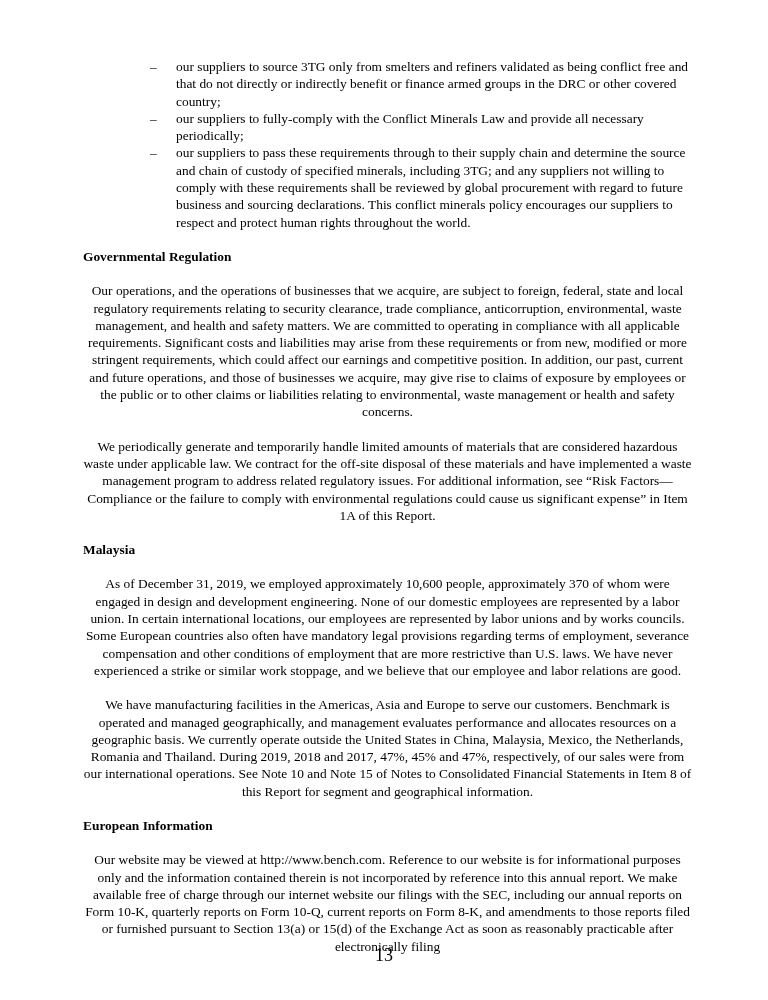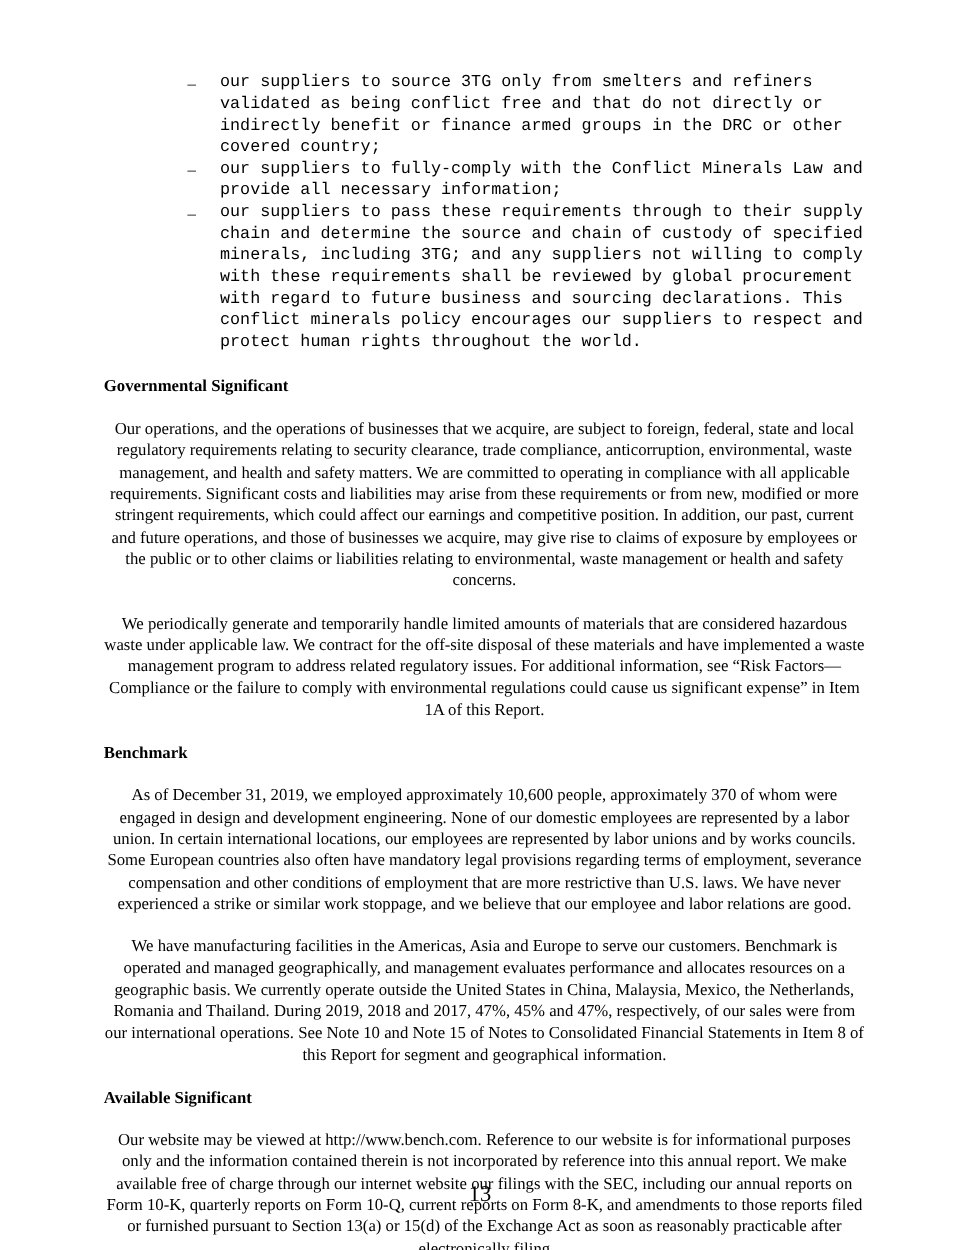--- a/index.html
+++ b/index.html
@@ -25,21 +25,20 @@
   .bullet-item {
     display: flex;
     align-items: flex-start;
   }
   .bullet-marker {
     width: 26px;
     flex: 0 0 26px;
   }
   .bullet-text {
     flex: 1 1 auto;
-    font-family: Liberation Mono, monospace;
   }
   .section-heading {
     font-weight: bold;
     margin: 17px 0 17px 0;
   }
   .para {
     margin: 0 0 17px 0;
     text-align: center;
   }
   .footer {
@@ -57,44 +56,44 @@
 <div class="page">
   <div class="content">
 
     <div class="bullet-list">
       <div class="bullet-item">
         <span class="bullet-marker">–</span>
         <span class="bullet-text">our suppliers to source 3TG only from smelters and refiners validated as being conflict free and that do not directly or indirectly benefit or finance armed groups in the DRC or other covered country;</span>
       </div>
       <div class="bullet-item">
         <span class="bullet-marker">–</span>
-        <span class="bullet-text">our suppliers to fully-comply with the Conflict Minerals Law and provide all necessary information;</span>
+        <span class="bullet-text">our suppliers to fully-comply with the Conflict Minerals Law and provide all necessary periodically;</span>
       </div>
       <div class="bullet-item">
         <span class="bullet-marker">–</span>
         <span class="bullet-text">our suppliers to pass these requirements through to their supply chain and determine the source and chain of custody of specified minerals, including 3TG; and any suppliers not willing to comply with these requirements shall be reviewed by global procurement with regard to future business and sourcing declarations. This conflict minerals policy encourages our suppliers to respect and protect human rights throughout the world.</span>
       </div>
     </div>
 
     <div class="section">
-      <div class="section-heading">Governmental Significant</div>
+      <div class="section-heading">Governmental Regulation</div>
       <p class="para">Our operations, and the operations of businesses that we acquire, are subject to foreign, federal, state and local regulatory requirements relating to security clearance, trade compliance, anticorruption, environmental, waste management, and health and safety matters. We are committed to operating in compliance with all applicable requirements. Significant costs and liabilities may arise from these requirements or from new, modified or more stringent requirements, which could affect our earnings and competitive position. In addition, our past, current and future operations, and those of businesses we acquire, may give rise to claims of exposure by employees or the public or to other claims or liabilities relating to environmental, waste management or health and safety concerns.</p>
       <p class="para">We periodically generate and temporarily handle limited amounts of materials that are considered hazardous waste under applicable law. We contract for the off-site disposal of these materials and have implemented a waste management program to address related regulatory issues. For additional information, see “Risk Factors—Compliance or the failure to comply with environmental regulations could cause us significant expense” in Item 1A of this Report.</p>
     </div>
 
     <div class="section">
-      <div class="section-heading">Benchmark</div>
+      <div class="section-heading">Malaysia</div>
       <p class="para">As of December 31, 2019, we employed approximately 10,600 people, approximately 370 of whom were engaged in design and development engineering. None of our domestic employees are represented by a labor union. In certain international locations, our employees are represented by labor unions and by works councils. Some European countries also often have mandatory legal provisions regarding terms of employment, severance compensation and other conditions of employment that are more restrictive than U.S. laws. We have never experienced a strike or similar work stoppage, and we believe that our employee and labor relations are good.</p>
     </div>
 
     <div class="section">
       <p class="para">We have manufacturing facilities in the Americas, Asia and Europe to serve our customers. Benchmark is operated and managed geographically, and management evaluates performance and allocates resources on a geographic basis. We currently operate outside the United States in China, Malaysia, Mexico, the Netherlands, Romania and Thailand. During 2019, 2018 and 2017, 47%, 45% and 47%, respectively, of our sales were from our international operations. See Note 10 and Note 15 of Notes to Consolidated Financial Statements in Item 8 of this Report for segment and geographical information.</p>
     </div>
 
     <div class="section">
-      <div class="section-heading">Available Significant</div>
+      <div class="section-heading">European Information</div>
       <p class="para">Our website may be viewed at http://www.bench.com. Reference to our website is for informational purposes only and the information contained therein is not incorporated by reference into this annual report. We make available free of charge through our internet website our filings with the SEC, including our annual reports on Form 10-K, quarterly reports on Form 10-Q, current reports on Form 8-K, and amendments to those reports filed or furnished pursuant to Section 13(a) or 15(d) of the Exchange Act as soon as reasonably practicable after electronically filing</p>
     </div>
 
   </div>
 
   <div class="footer">13</div>
 </div>
 
 </body></html>

